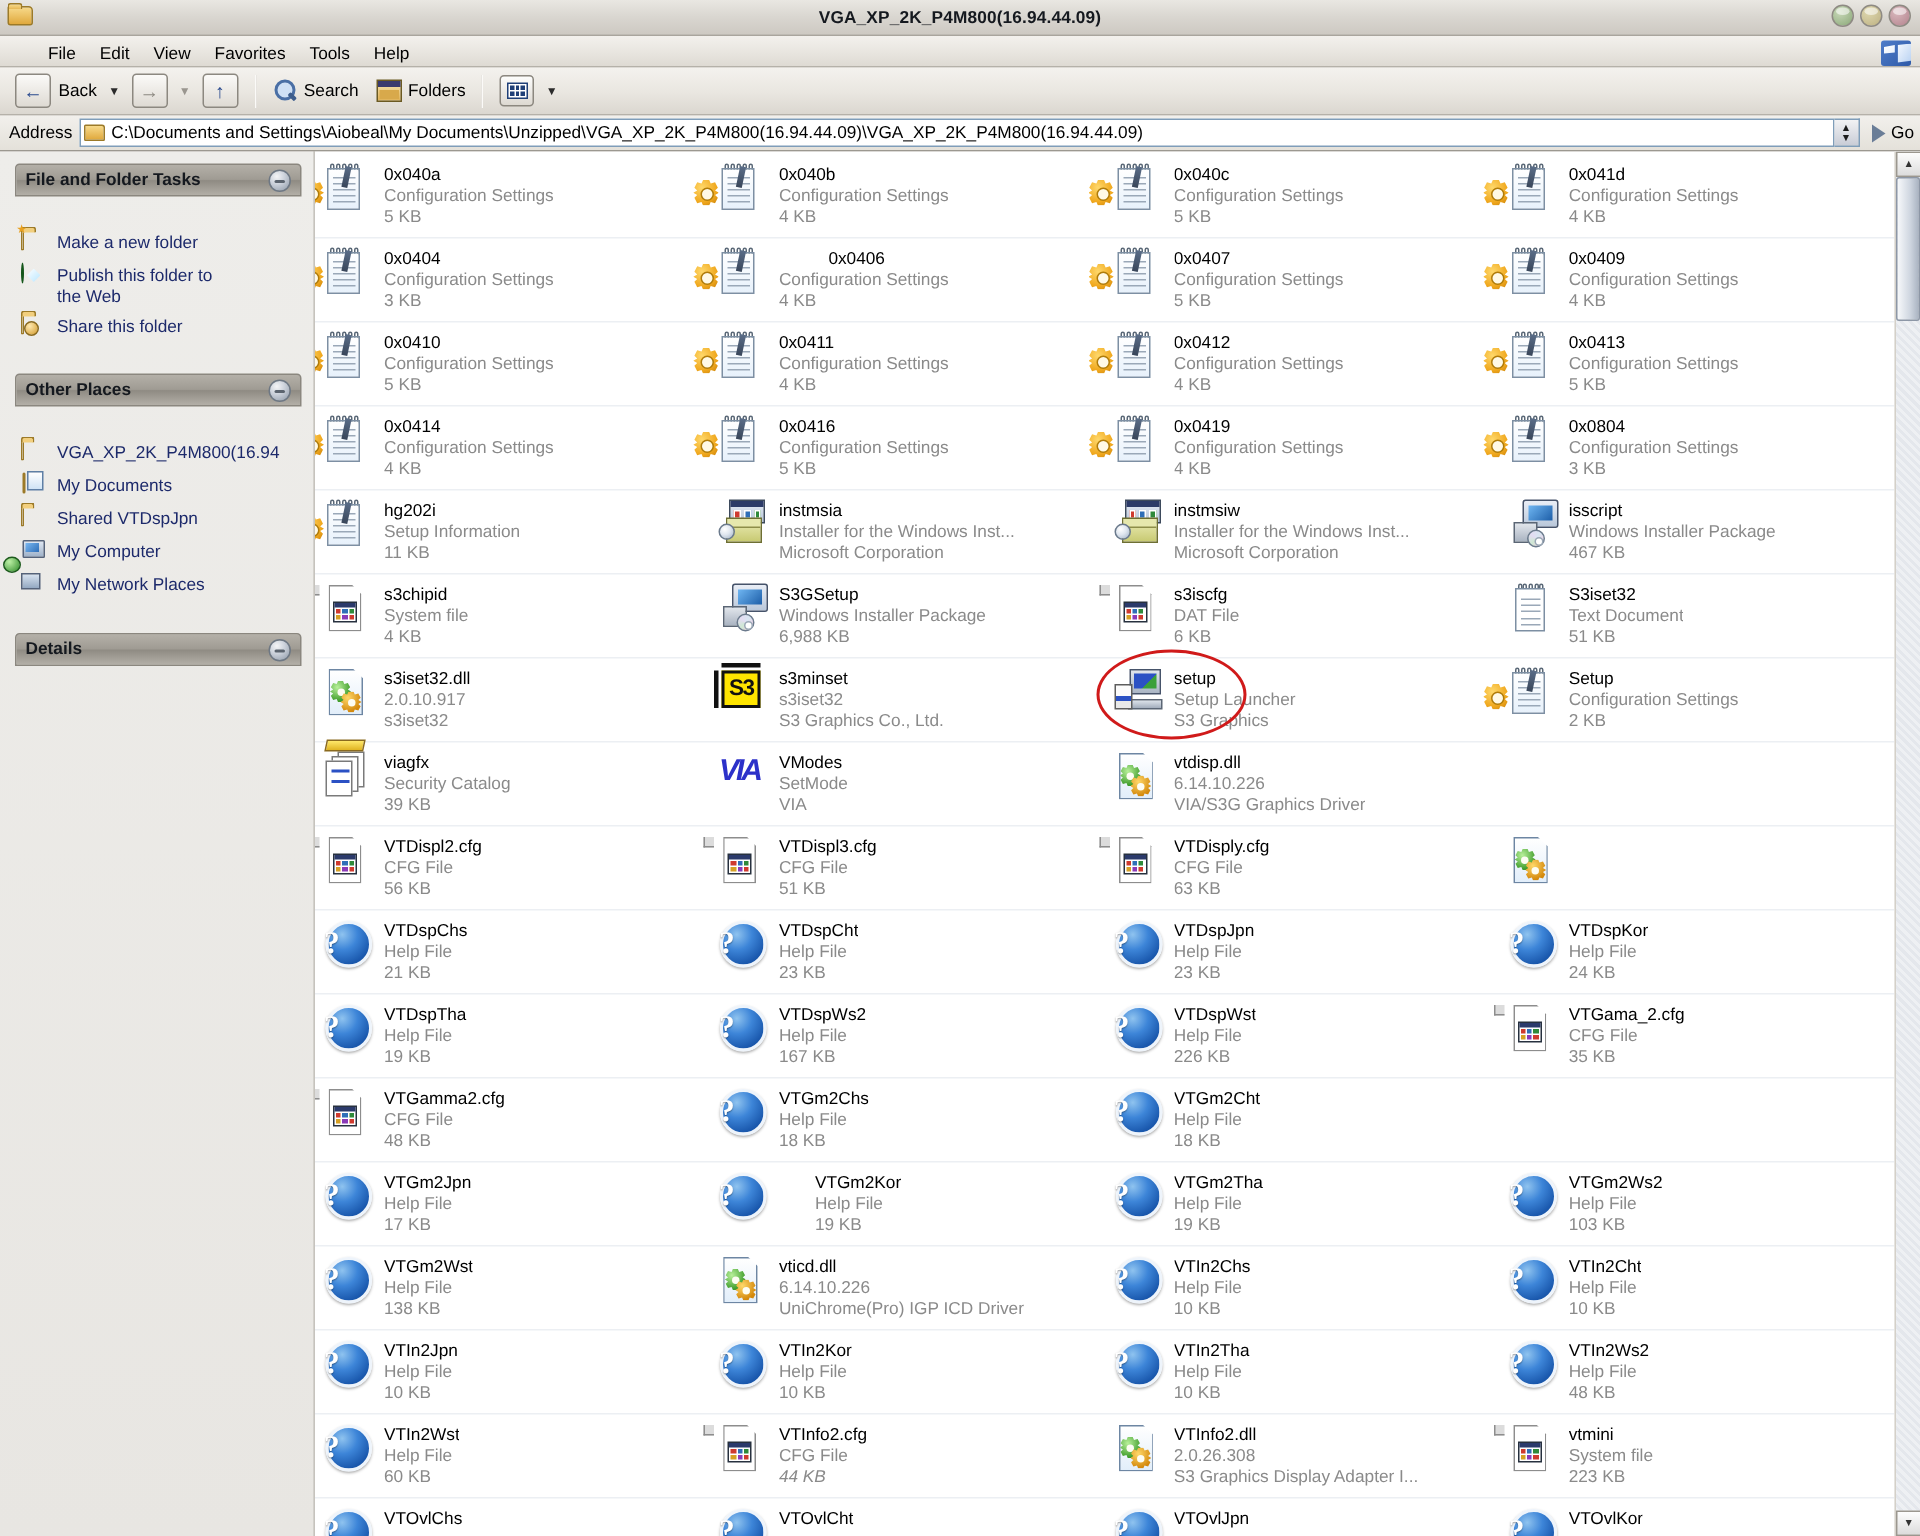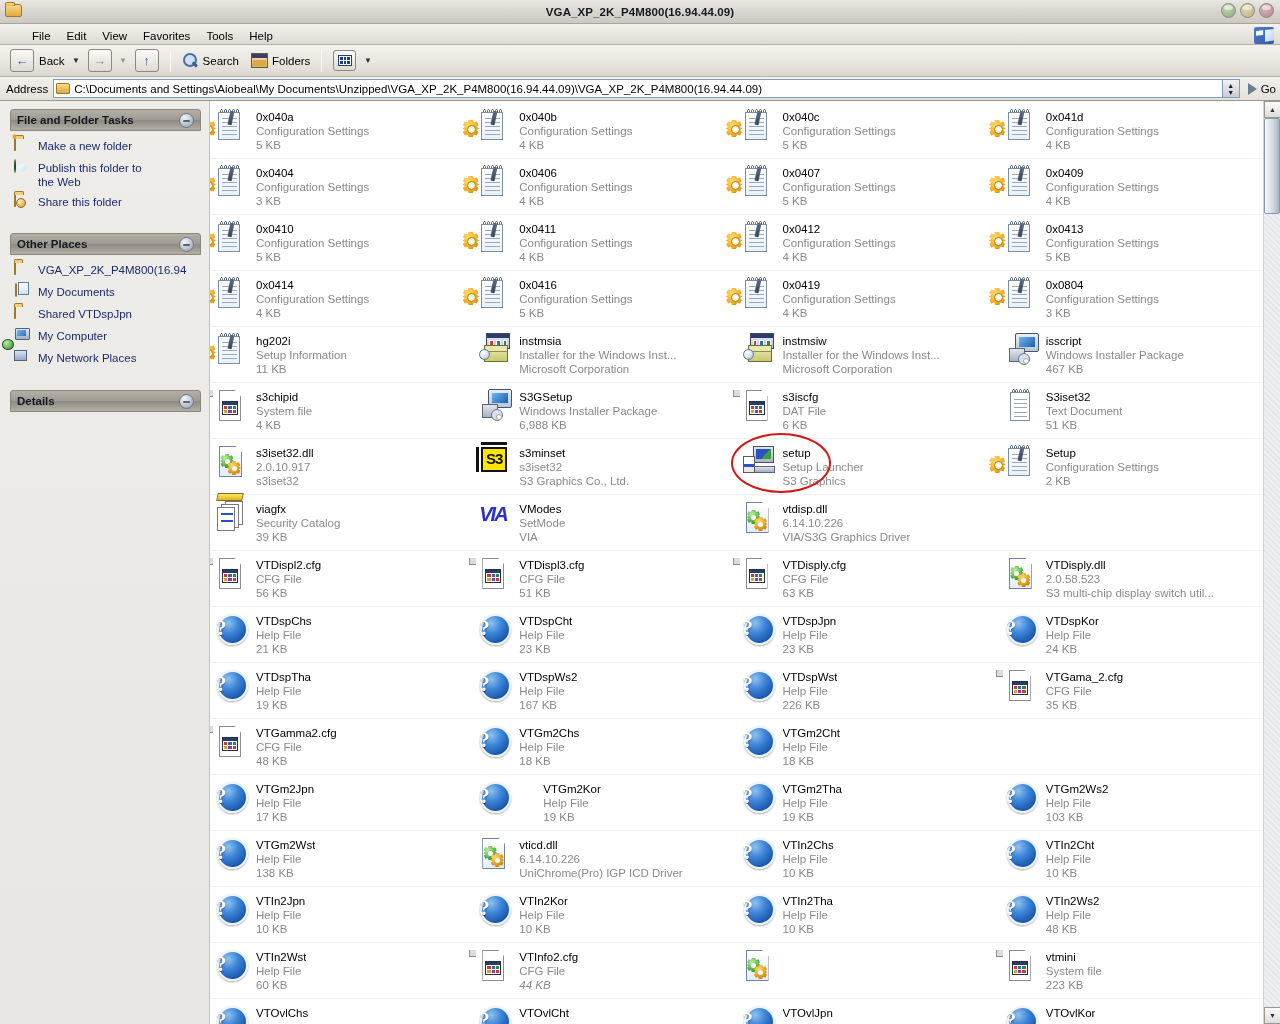--- a/index.html
+++ b/index.html
@@ -253,21 +253,21 @@
   .chevron-ball {
     width: 15px; height: 15px; border-radius: 50%;
     background: radial-gradient(circle at 35% 28%, #f4f5f7 0%, #cdd3dc 40%, #8c97a6 100%);
     border: 1px solid #6e7884;
     position: relative;
   }
   .chevron-ball:after {
     content:""; position:absolute; left:3px; top:6px;
     width: 7px; height: 2px; background: #5b646f; border-radius: 1px;
   }
-  .panel-body { padding: 7px 2px 0 4px; }
+  .panel-body { padding: 23px 2px 0 4px; }
   .task-row {
     display: flex; align-items: flex-start;
     margin-bottom: 5px;
     cursor: default;
   }
   .task-row .ti { width: 18px; flex: 0 0 18px; height: 17px; margin-right: 6px; position: relative; }
   .task-row .tl {
     font-size: 11.5px; color: #15199f; color: #1d2a6b;
     line-height: 14px; padding-top: 1px;
   }
@@ -922,21 +922,21 @@
           </div>
           <div class="fitem">
             <span class="ficon"><span class="ic-cfgset"><span class="rings">
                   <i style="left:2px"></i>
                   <i style="left:6px"></i>
                   <i style="left:10px"></i>
                   <i style="left:14px"></i>
                   <i style="left:18px"></i>
                 </span><span class="pad"></span><span class="pencil"></span><span class="gear"></span></span></span>
             <span class="fmeta" style="display: block;">
-              <span class="fname" style="display: block;">0x0406</span>
+              <span class="fname" style="display: block; margin-left: 33px;">0x0406</span>
               <span class="fline" style="display: block;">Configuration Settings</span>
               <span class="fline" style="display: block;">4 KB</span>
             </span>
           </div>
           <div class="fitem">
             <span class="ficon"><span class="ic-cfgset"><span class="rings">
                   <i style="left:2px"></i>
                   <i style="left:6px"></i>
                   <i style="left:10px"></i>
                   <i style="left:14px"></i>
@@ -1302,25 +1302,20 @@
                   </span>
                 </span></span></span>
             <span class="fmeta" style="display: block;">
               <span class="fname" style="display: block;">VTDisply.cfg</span>
               <span class="fline" style="display: block;">CFG File</span>
               <span class="fline" style="display: block;">63 KB</span>
             </span>
           </div>
           <div class="fitem">
             <span class="ficon"><span class="ic-dll"><span class="page"></span><span class="g1"></span><span class="g2"></span></span></span>
-            <span class="fmeta" style="display: block;">
-              <span class="fname" style="display: block;">VTDisply.dll</span>
-              <span class="fline" style="display: block;">2.0.58.523</span>
-              <span class="fline" style="display: block;">S3 multi-chip display switch util...</span>
-            </span>
           </div>
         </div>
         <div class="frow">
           <div class="fitem">
             <span class="ficon"><span class="ic-help"><span class="ball"></span><span class="q">?</span></span></span>
             <span class="fmeta" style="display: block;">
               <span class="fname" style="display: block;">VTDspChs</span>
               <span class="fline" style="display: block;">Help File</span>
               <span class="fline" style="display: block;">21 KB</span>
             </span>
@@ -1551,20 +1546,25 @@
                   </span>
                 </span></span></span>
             <span class="fmeta" style="display: block;">
               <span class="fname" style="display: block;">VTInfo2.cfg</span>
               <span class="fline" style="display: block;">CFG File</span>
               <span class="fline" style="display: block; font-style: italic;">44 KB</span>
             </span>
           </div>
           <div class="fitem">
             <span class="ficon"><span class="ic-dll"><span class="page"></span><span class="g1"></span><span class="g2"></span></span></span>
+            <span class="fmeta" style="display: block;">
+              <span class="fname" style="display: block;">VTInfo2.dll</span>
+              <span class="fline" style="display: block;">2.0.26.308</span>
+              <span class="fline" style="display: block;">S3 Graphics Display Adapter I...</span>
+            </span>
           </div>
           <div class="fitem">
             <span class="ficon"><span class="ic-docwin"><span class="page"></span><span class="fold"></span><span class="win">
                   <span class="cells">
                     <i></i>
                     <i></i>
                     <i></i>
                     <i></i>
                     <i></i>
                     <i></i>

